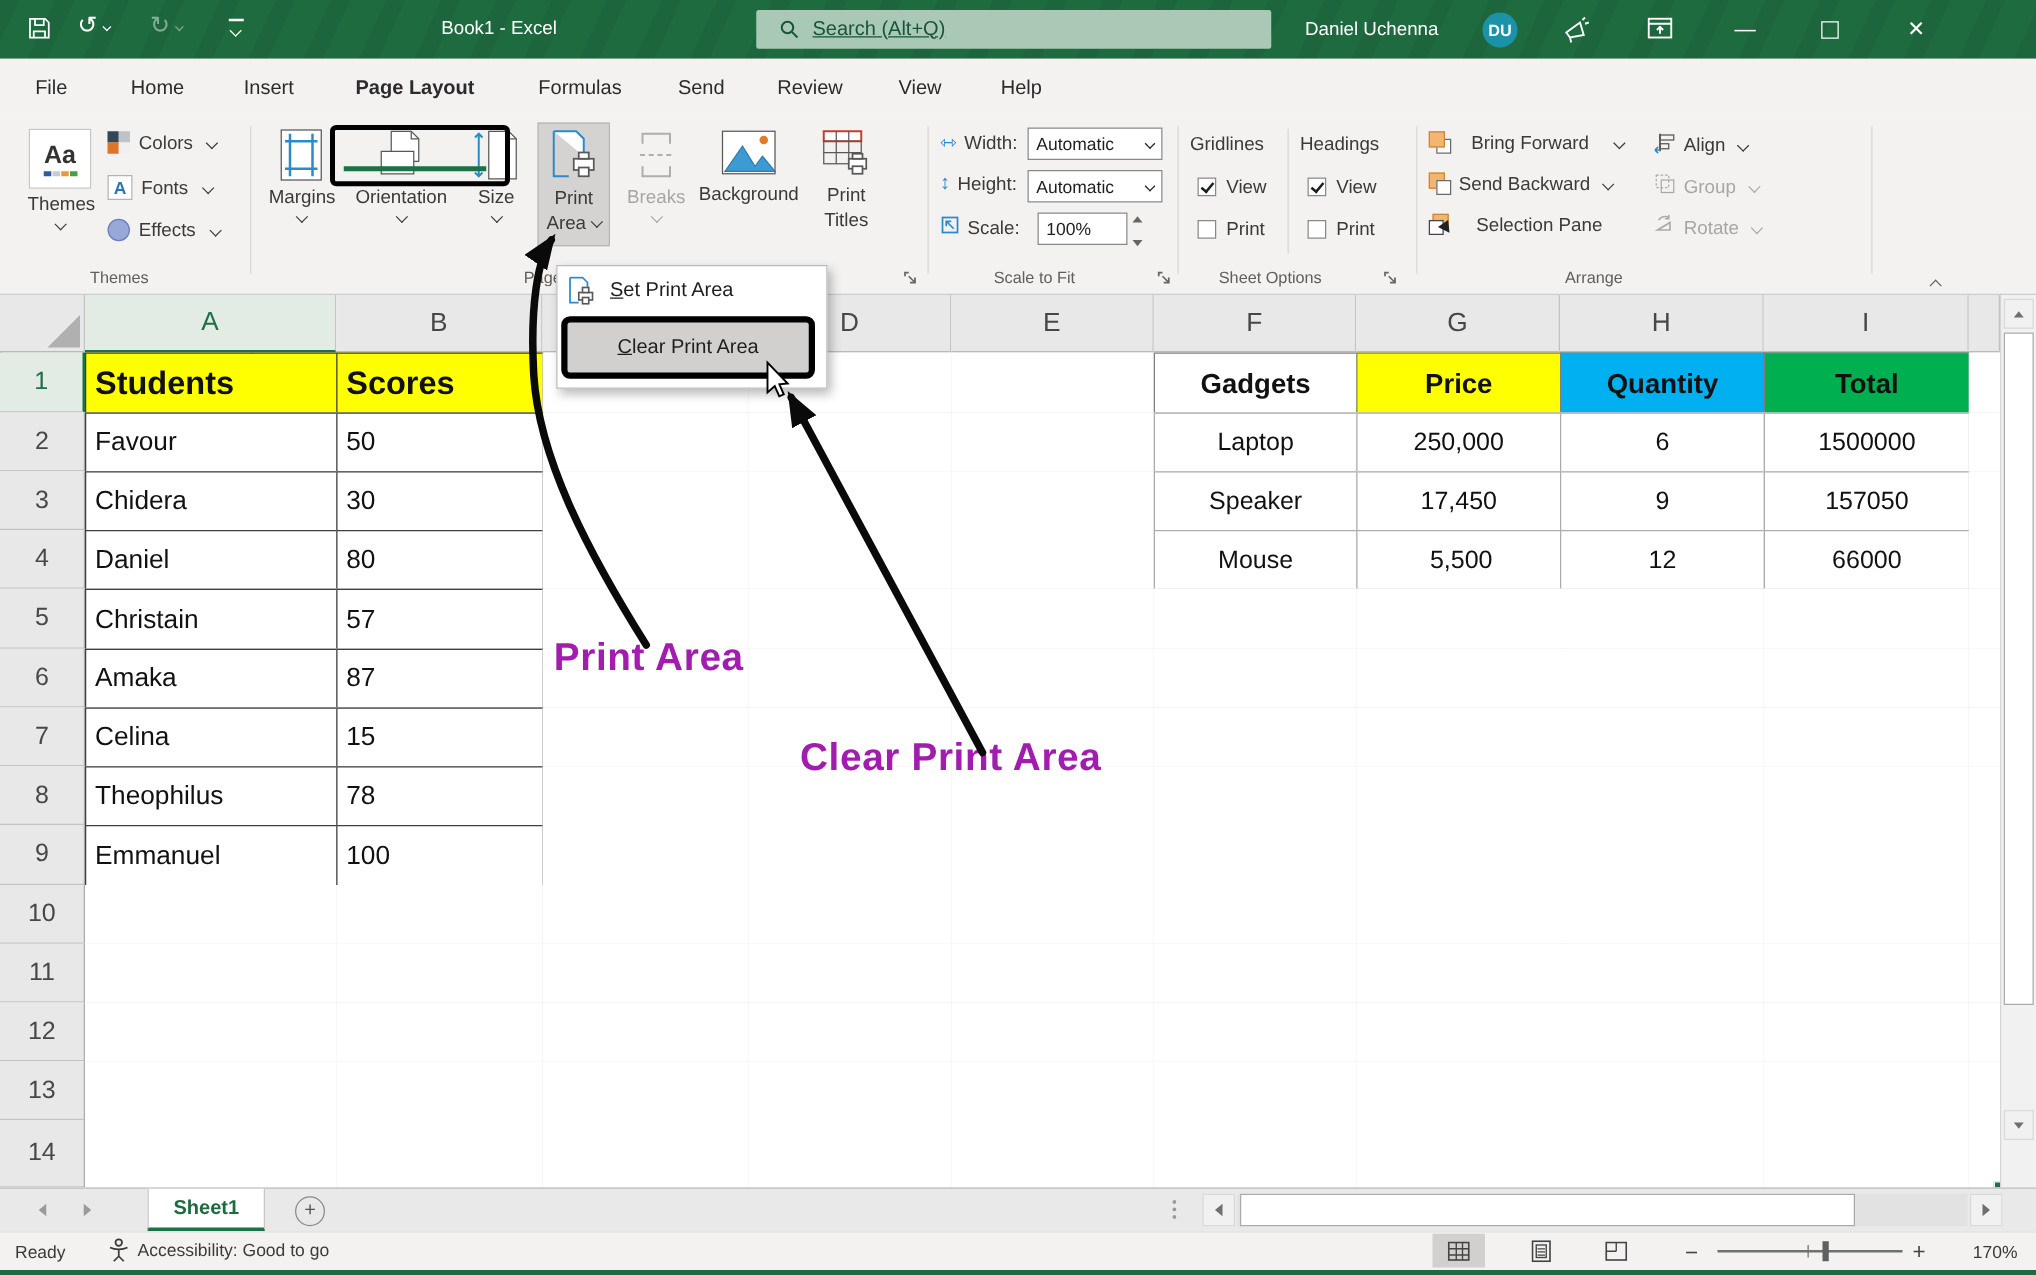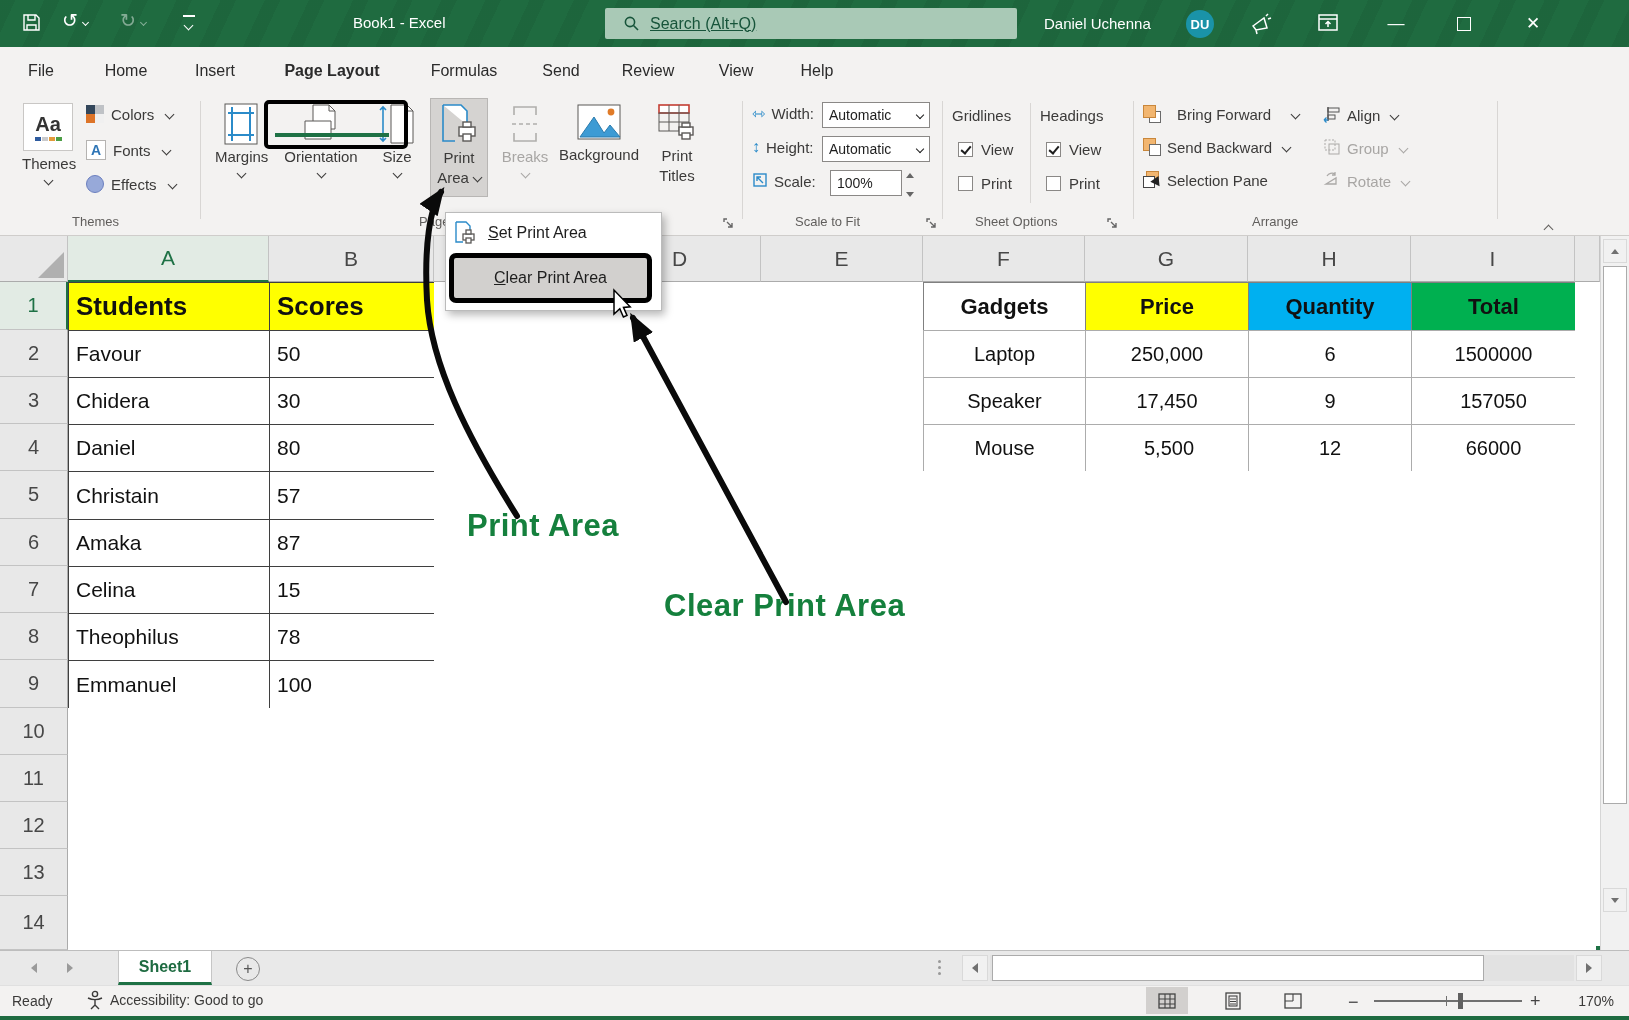--- a/index.html
+++ b/index.html
@@ -70,21 +70,21 @@
   .corner-tri{width:0;height:0;border-left:26px solid transparent;border-bottom:26px solid #B0B0B0;}
 
   
   #menu{left:445px;top:212px;width:215px;height:97px;background:#fff;border:1px solid #BBB;
         box-shadow:3px 4px 8px rgba(0,0,0,.28);z-index:40;}
   .mi{font-size:16px;color:#1e1e1e;}
   #clearbox{left:449px;top:253px;width:203px;height:50px;background:#D2D0CE;border:5px solid #000;
             border-radius:7px;z-index:41;box-sizing:border-box;}
 
   
-  .ann{position:absolute;font-weight:800;font-size:31px;color:#15803d;letter-spacing:.5px;z-index:45;white-space:nowrap;margin-left:24px;}
+  .ann{position:absolute;font-weight:800;font-size:31px;color:#a21caf;letter-spacing:.5px;z-index:45;white-space:nowrap;}
   #arrows{left:0;top:0;width:1629px;height:1020px;z-index:50;pointer-events:none;}
 
   
   #vscroll{left:1600px;top:236px;width:29px;height:714px;background:#F1F1F1;border-left:1px solid #D6D6D6;box-sizing:border-box;}
   .sbbtn{background:#F1F1F1;border:1px solid #D9D9D9;box-sizing:border-box;}
   .thumb{background:#fff;border:1px solid #ABABAB;box-sizing:border-box;}
   #sheetbar{left:0;top:950px;width:1629px;height:35px;background:#E9E9E9;border-top:1px solid #BDBDBD;box-sizing:border-box;}
   .stab{background:#fff;color:#1E6B41;font-weight:700;font-size:16px;border-left:1px solid #C6C6C6;
         border-right:1px solid #C6C6C6;border-bottom:3px solid #1E7145;box-sizing:border-box;}
   #addsheet{width:22px;height:22px;border:1px solid #8a8a8a;border-radius:50%;color:#555;font-size:16px;}
@@ -357,21 +357,21 @@
         <span class="cv"></span>
     </div>
     <div class="ab flex" style="left:1143px;top:43px;gap:6px">
       <span style="position:relative;width:18px;height:18px">
         <i style="position:absolute;left:0;top:0;width:11px;height:11px;background:#F2B670;border:1px solid #C9873B"></i>
         <i style="position:absolute;left:6px;top:6px;width:10px;height:10px;border:1px solid #6a6a6a;background:#fff"></i>
       </span>
       <span>Send Backward</span>
         <span class="cv"></span>
     </div>
-    <div class="ab flex" style="left:1143px;top:76px;gap:6px">
+    <div class="ab flex" style="left:1143px;top:76px;gap:20px">
       <span style="position:relative;width:18px;height:18px">
         <i style="position:absolute;left:3px;top:0;width:11px;height:11px;background:#F2B670;border:1px solid #C9873B"></i>
         <i style="position:absolute;left:0;top:5px;width:10px;height:10px;border:1px solid #444;background:#fff"></i>
         <i style="position:absolute;left:9px;top:7px;width:0;height:0;border-left:5px solid transparent;border-right:5px solid transparent;border-top:9px solid #222;transform:rotate(-35deg)"></i>
       </span>
       <span>Selection Pane</span>
     </div>
     <div class="ab flex" style="left:1323px;top:10px;gap:6px">
       <span>
         <svg width="18" height="18" viewBox="0 0 18 18">

